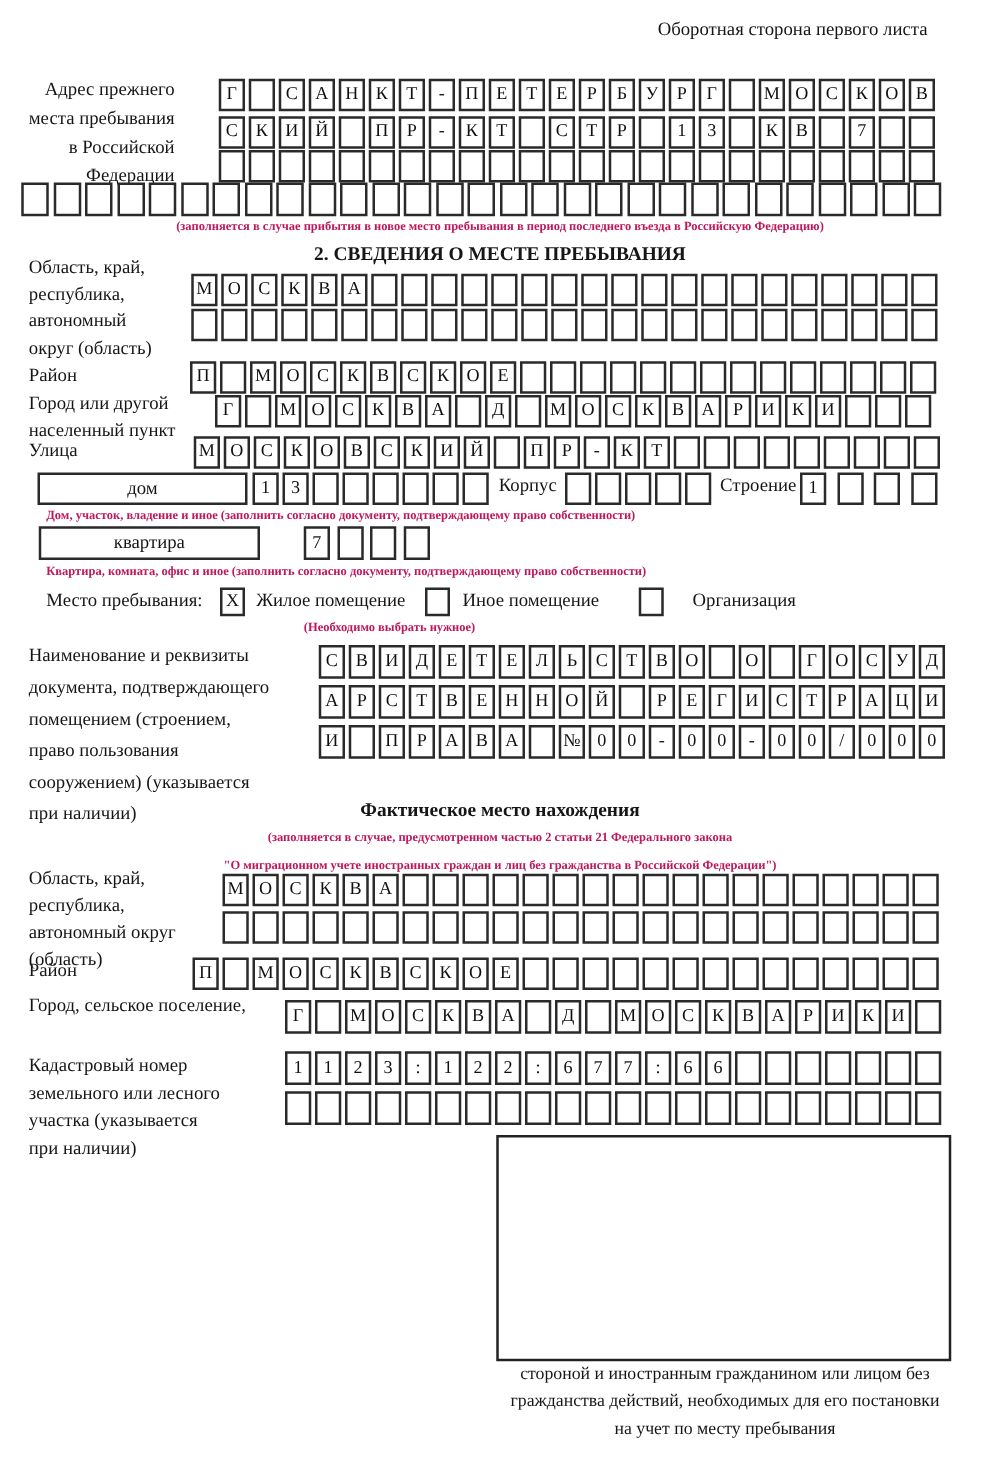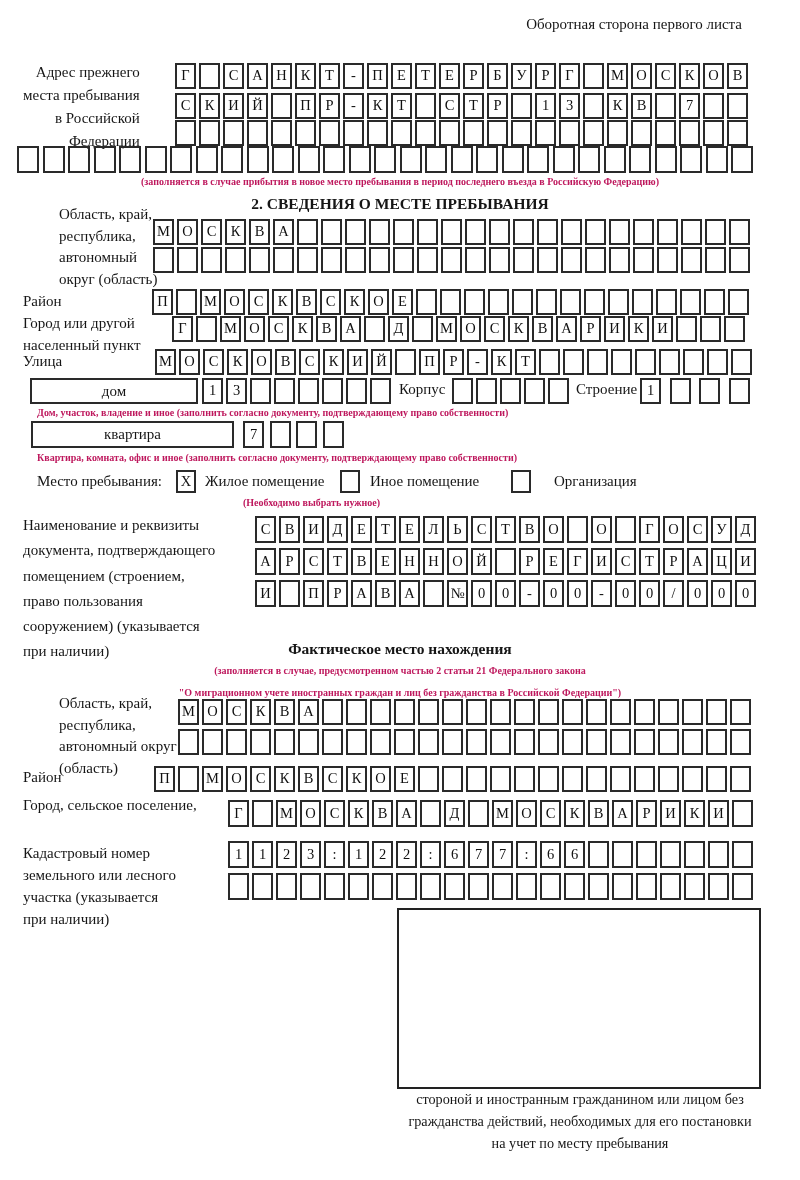--- a/index.html
+++ b/index.html
@@ -1,20 +1,20 @@
 <!DOCTYPE html>
 <html><head>
 <meta charset="utf-8">
 <style>
   html,body{margin:0;padding:0;background:#ffffff;}
   #page{position:relative;width:800px;height:1180px;background:#ffffff;overflow:hidden;
         font-family:"Liberation Serif","DejaVu Serif",serif;color:#161616;}
   .abs{position:absolute;}
   .lbl{position:absolute;font-size:15px;line-height:23px;color:#161616;white-space:nowrap;}
-  .lbl.lh21 div{line-height:21.7px;height:21.7px;margin-left:36px;}
+  .lbl.lh21 div{line-height:21.7px;height:21.7px;}
   .lbl.lh22 div{line-height:22px;height:22px;}
   .lbl.lh25 div{line-height:25.3px;height:25.3px;}
   .note{position:absolute;font-size:10px;color:#be185d;white-space:nowrap;font-weight:bold;}
   .center{left:0;width:800px;text-align:center;white-space:normal;}
   .title{position:absolute;font-weight:bold;font-size:15.5px;}
   .row{position:absolute;display:flex;}
   .cbox{box-sizing:border-box;flex:0 0 auto;width:21px;height:26px;border:2px solid #2a2a2a;
         margin-right:3px;text-align:center;font-size:14.5px;line-height:21px;color:#101010;
         font-family:"Liberation Serif","DejaVu Serif",serif;}
   .row.h27 .cbox{height:27px;line-height:22px;}
@@ -330,21 +330,21 @@
     </div>
   <div class="abs" style="left:576px;top:381px;font-size:15px;">Строение</div>
   <div class="row sparse" style="left:640px;top:378px;">
       <span class="cbox">1</span>
       <span class="cbox"></span>
       <span class="cbox"></span>
       <span class="cbox"></span>
     </div>
   <div class="note" style="left:37px;top:407px;">Дом, участок, владение и иное (заполнить согласно документу, подтверждающему право собственности)</div>
 
-  <div class="bigfield" style="left:31px;top:421px;width:203px;height:27px;line-height:23px;">квартира</div>
+  <div class="bigfield" style="left:31px;top:421px;width:177px;height:27px;line-height:23px;">квартира</div>
   <div class="row qgap h27" style="left:243px;top:421px;">
       <span class="cbox">7</span>
       <span class="cbox"></span>
       <span class="cbox"></span>
       <span class="cbox"></span>
     </div>
   <div class="note" style="left:37px;top:452px;">Квартира, комната, офис и иное (заполнить согласно документу, подтверждающему право собственности)</div>
 
   <div class="abs" style="left:37px;top:473px;font-size:15px;">Место пребывания:</div>
   <div class="chk" style="left:176px;top:470px;">X</div>

